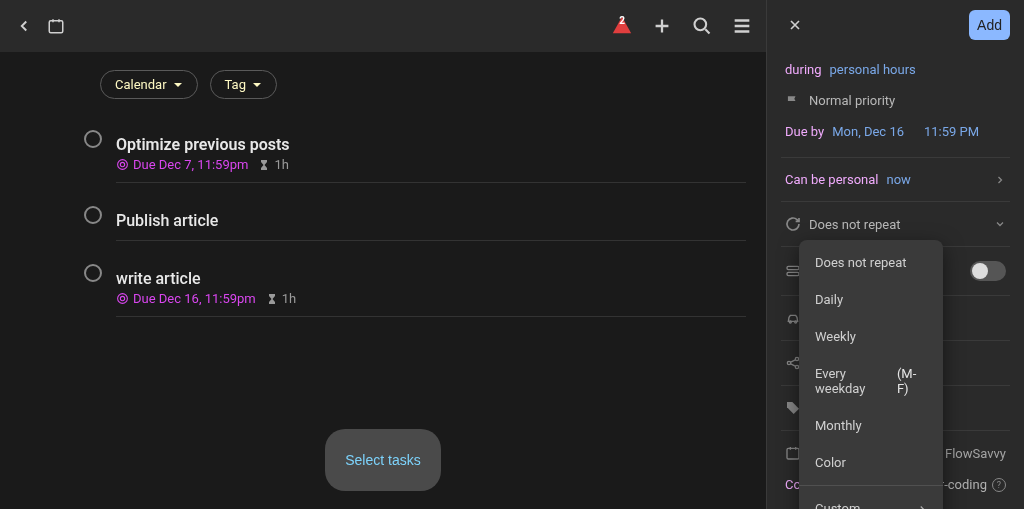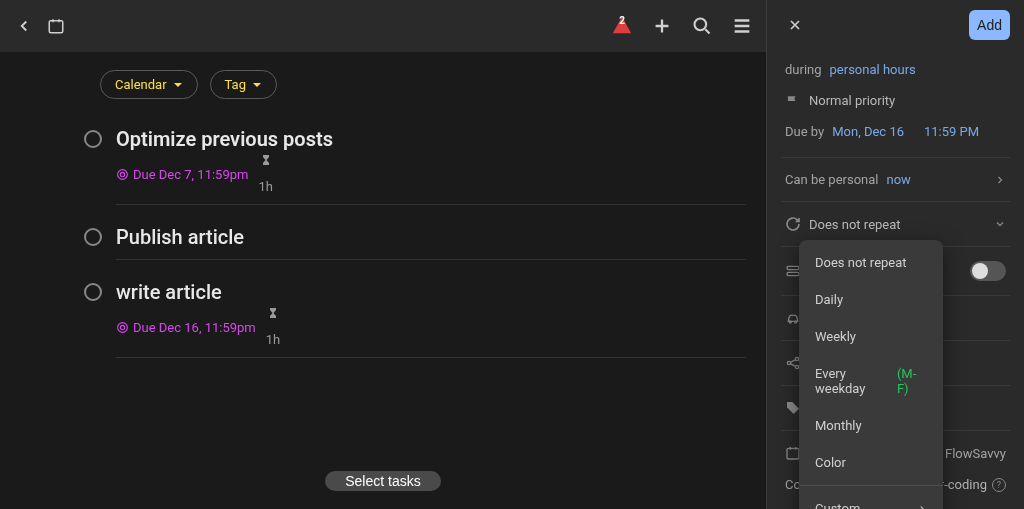--- a/index.html
+++ b/index.html
@@ -13,62 +13,62 @@
   .topbar { height: 52px; background: #2a2a2a; display: flex; align-items: center; padding: 0 10px; }
   .topbar-left { display: flex; align-items: center; gap: 4px; }
   .topbar-right { margin-left: auto; display: flex; align-items: center; gap: 12px; }
   .icon-btn { width: 28px; height: 28px; display: flex; align-items: center; justify-content: center; cursor: pointer; color: #d0d0d0; }
   .alert-badge { position: relative; }
   .alert-triangle { color: #e03e3e; }
   .alert-count { position: absolute; top: 3px; left: 0; right:0; text-align:center; color: #fff; font-size: 10px; font-weight: 700; }
   
   
   .filters { padding: 18px 0 18px 100px; display: flex; gap: 12px; }
-  .pill { border: 1px solid #5a5a5a; border-radius: 18px; padding: 6px 14px; font-size: 13px; color: #fde047; display: inline-flex; align-items: center; gap: 6px; cursor: pointer; }
+  .pill { border: 1px solid #5a5a5a; border-radius: 18px; padding: 6px 14px; font-size: 13px; color: #fef9c3; display: inline-flex; align-items: center; gap: 6px; cursor: pointer; }
   .pill svg { width: 10px; height: 10px; }
   
   
   .tasks { flex: 1; overflow-y: auto; padding: 0 20px 0 84px; }
   .task { display: flex; align-items: flex-start; gap: 14px; padding: 10px 0; }
   .task + .task { }
   .task-body { flex: 1; border-bottom: 1px solid #333; padding-bottom: 10px; }
   .task-check { width: 18px; height: 18px; border: 2px solid #888; border-radius: 50%; margin-top: 3px; cursor: pointer; flex-shrink: 0; }
-  .task-title { color: #e8e8e8; font-size: 20px; font-weight: 600; }
+  .task-title { color: #e8e8e8; font-size: 16px; font-weight: 600; margin-top: 8px; }
   .task-title.normal { font-weight: 500; }
   .task-meta { display: flex; align-items: center; gap: 10px; margin-top: 3px; font-size: 13px; }
   .task-due { color: #d946ef; display: inline-flex; align-items: center; gap: 4px; }
-  .task-dur { color: #9a9a9a; display: inline-flex; align-items: center; gap: 13px; flex-direction: column; }
+  .task-dur { color: #9a9a9a; display: inline-flex; align-items: center; gap: 4px; }
   
   
   .bottom-bar { display: flex; justify-content: center; padding-bottom: 18px; }
-  .select-btn { background: #4a4a4a; color: #ffffff; border: none; border-radius: 20px; padding: 2px 20px; font-size: 14px; cursor: pointer; }
+  .select-btn { background: #4a4a4a; color: #7dd3fc; border: none; border-radius: 20px; padding: 23px 20px; font-size: 14px; cursor: pointer; }
   
   
   .sb-header { display: flex; align-items: center; padding: 10px 14px; }
   .sb-header .spacer { flex: 1; }
   .add-btn { background: #8bb8ff; color: #222; border: none; border-radius: 6px; padding: 7px 8px; font-size: 14px; font-weight: 500; cursor: pointer; }
   
   .sb-section { padding: 4px 0; }
   .sb-row { display: flex; align-items: center; padding: 8px 18px; font-size: 13px; color: #b8b8b8; gap: 8px; position: relative; }
   .sb-row.clickable { cursor: pointer; }
   .sb-row .lead-icon { width: 16px; flex-shrink: 0; color: #888; }
-  .sb-row .label { color: #a3a3a3; }
+  .sb-row .label { color: #f0abfc; }
   .sb-row .value { color: #7aa8e8; }
   .sb-row .chevron { margin-left: auto; color: #888; }
   .sb-divider { height: 1px; background: #3a3a3a; margin: 6px 14px; }
   
   .toggle { width: 36px; height: 20px; background: #555; border-radius: 10px; position: relative; cursor: pointer; margin-left: auto; }
   .toggle-knob { width: 16px; height: 16px; background: #ddd; border-radius: 50%; position: absolute; top: 2px; left: 2px; }
   
   .info-circle { display:inline-flex; width:14px; height:14px; border:1px solid #888; border-radius:50%; align-items:center; justify-content:center; font-size:9px; color:#888; }
   
   
   .dropdown { position: absolute; background: #3a3a3a; border-radius: 8px; box-shadow: 0 6px 20px rgba(0,0,0,0.5); width: 144px; z-index: 100; padding: 4px 0; }
   .dropdown-item { padding: 11px 16px; font-size: 13px; color: #d0d0d0; cursor: pointer; display: flex; align-items: center; }
-  .dropdown-item .dim { color: #22c55e; margin-left: 0; }
+  .dropdown-item .dim { color: #e5e5e5; margin-left: 0; }
   .dropdown-item .chev { margin-left: auto; color: #aaa; }
   .dropdown-divider { height: 1px; background: #505050; margin: 4px 0; }
   
   svg { display: block; }
 </style>
 </head>
 <body>
 
 <div class="app">
   <div class="main">

